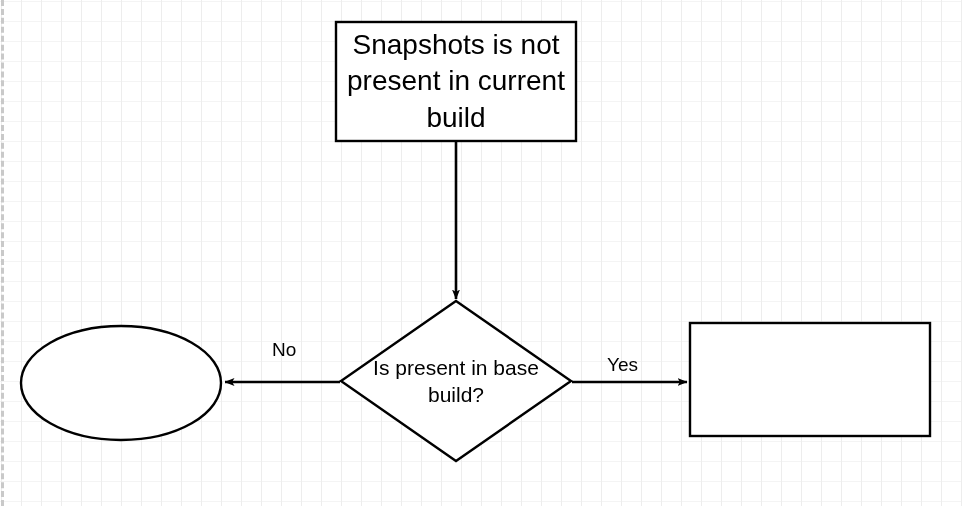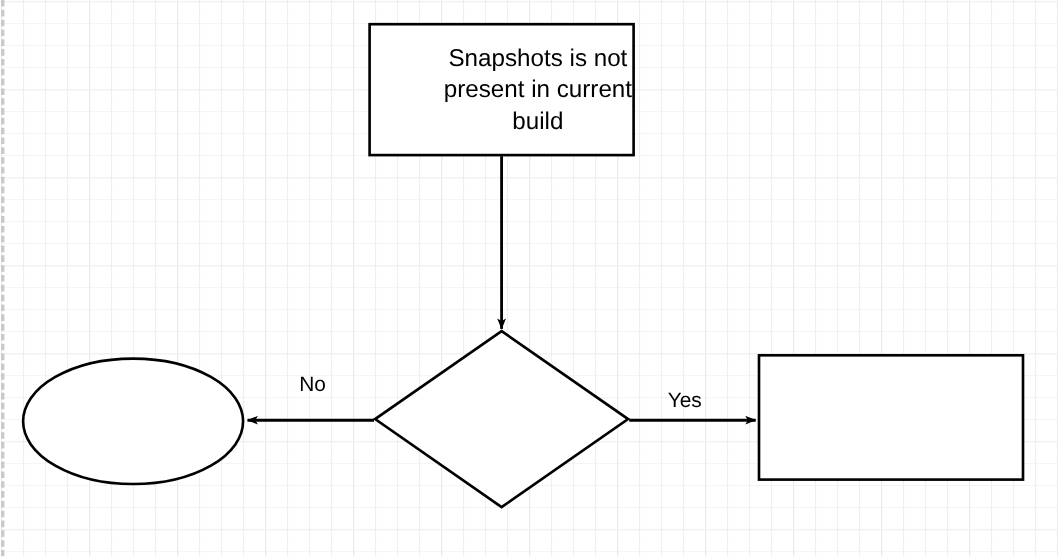--- a/index.html
+++ b/index.html
@@ -57,22 +57,21 @@
     color: #000000;
     line-height: 1.30;
     white-space: pre-line;
     pointer-events: none;
   }
   #label-source {
     left: 345px;
     top: 23px;
     width: 222px;
     height: 117px;
-    font-size: 22px;
-    margin-left: 33px;
+    font-size: 28px;
   }
   #label-decision {
     left: 356px;
     top: 332px;
     width: 200px;
     height: 98px;
     font-size: 21px;
   }
   #label-end {
     left: 30px;
@@ -129,20 +128,21 @@
 
     <line x1="456" y1="142" x2="456" y2="299" stroke="#000000" stroke-width="2.6" marker-end="url(#arrowhead)"></line>
 
     <line x1="340" y1="382" x2="225" y2="382" stroke="#000000" stroke-width="2.6" marker-end="url(#arrowhead)"></line>
 
     <line x1="572" y1="382" x2="687" y2="382" stroke="#000000" stroke-width="2.6" marker-end="url(#arrowhead)"></line>
   </svg>
 
   <div class="node-label" id="label-source">Snapshots is not present in current build</div>
 
+  <div class="node-label" id="label-decision">Is present in base build?</div>
 
 
 
   <div class="edge-label" id="edge-label-no">No</div>
 
   <div class="edge-label" id="edge-label-yes">Yes</div>
 
 </div>
 
 </body></html>

